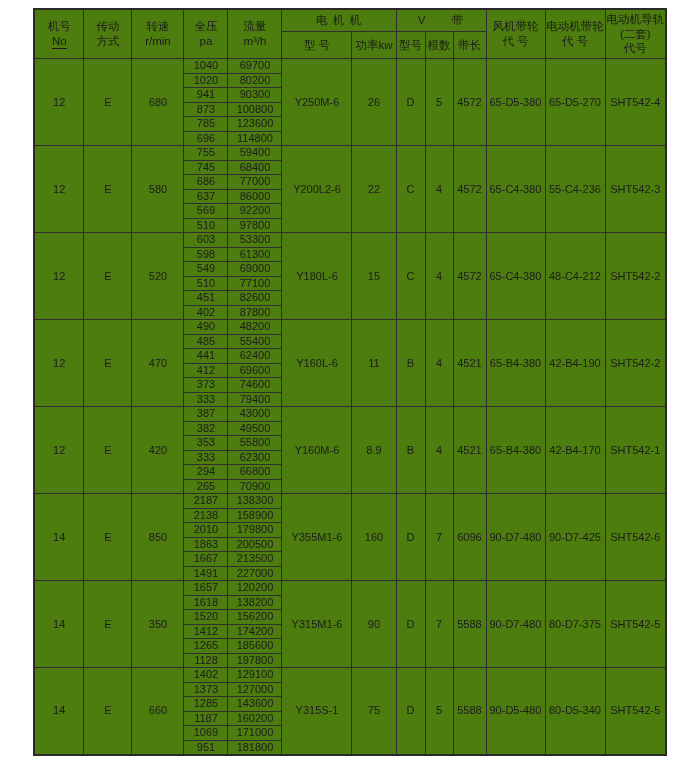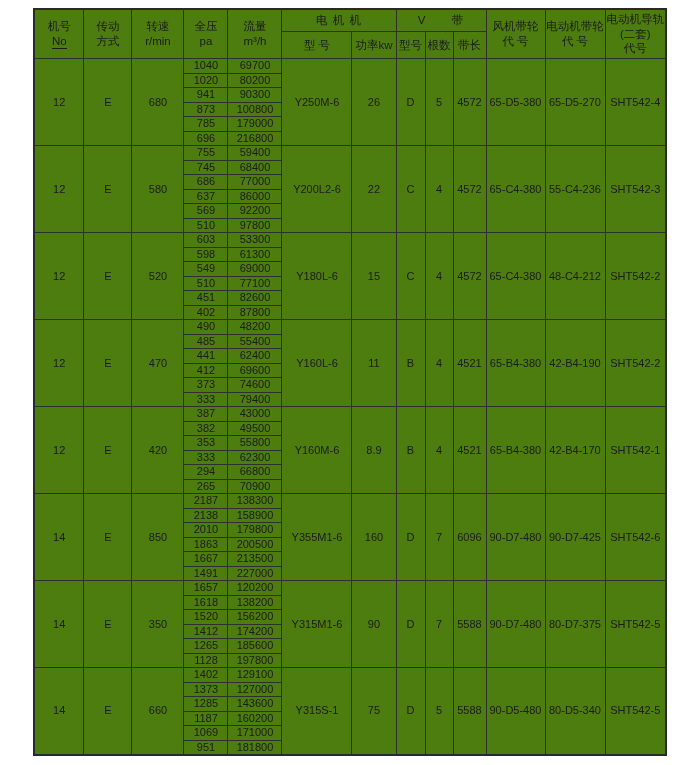--- a/index.html
+++ b/index.html
@@ -130,25 +130,25 @@
       <tr>
         <td>941</td>
         <td>90300</td>
       </tr>
       <tr>
         <td>873</td>
         <td>100800</td>
       </tr>
       <tr>
         <td>785</td>
-        <td>179000</td>
+        <td>123600</td>
       </tr>
       <tr>
         <td>696</td>
-        <td>216800</td>
+        <td>114800</td>
       </tr>
       <tr>
         <td rowspan="6">12</td>
         <td rowspan="6">E</td>
         <td rowspan="6">580</td>
         <td>755</td>
         <td>59400</td>
         <td rowspan="6">Y200L2-6</td>
         <td rowspan="6">22</td>
         <td rowspan="6">C</td>

